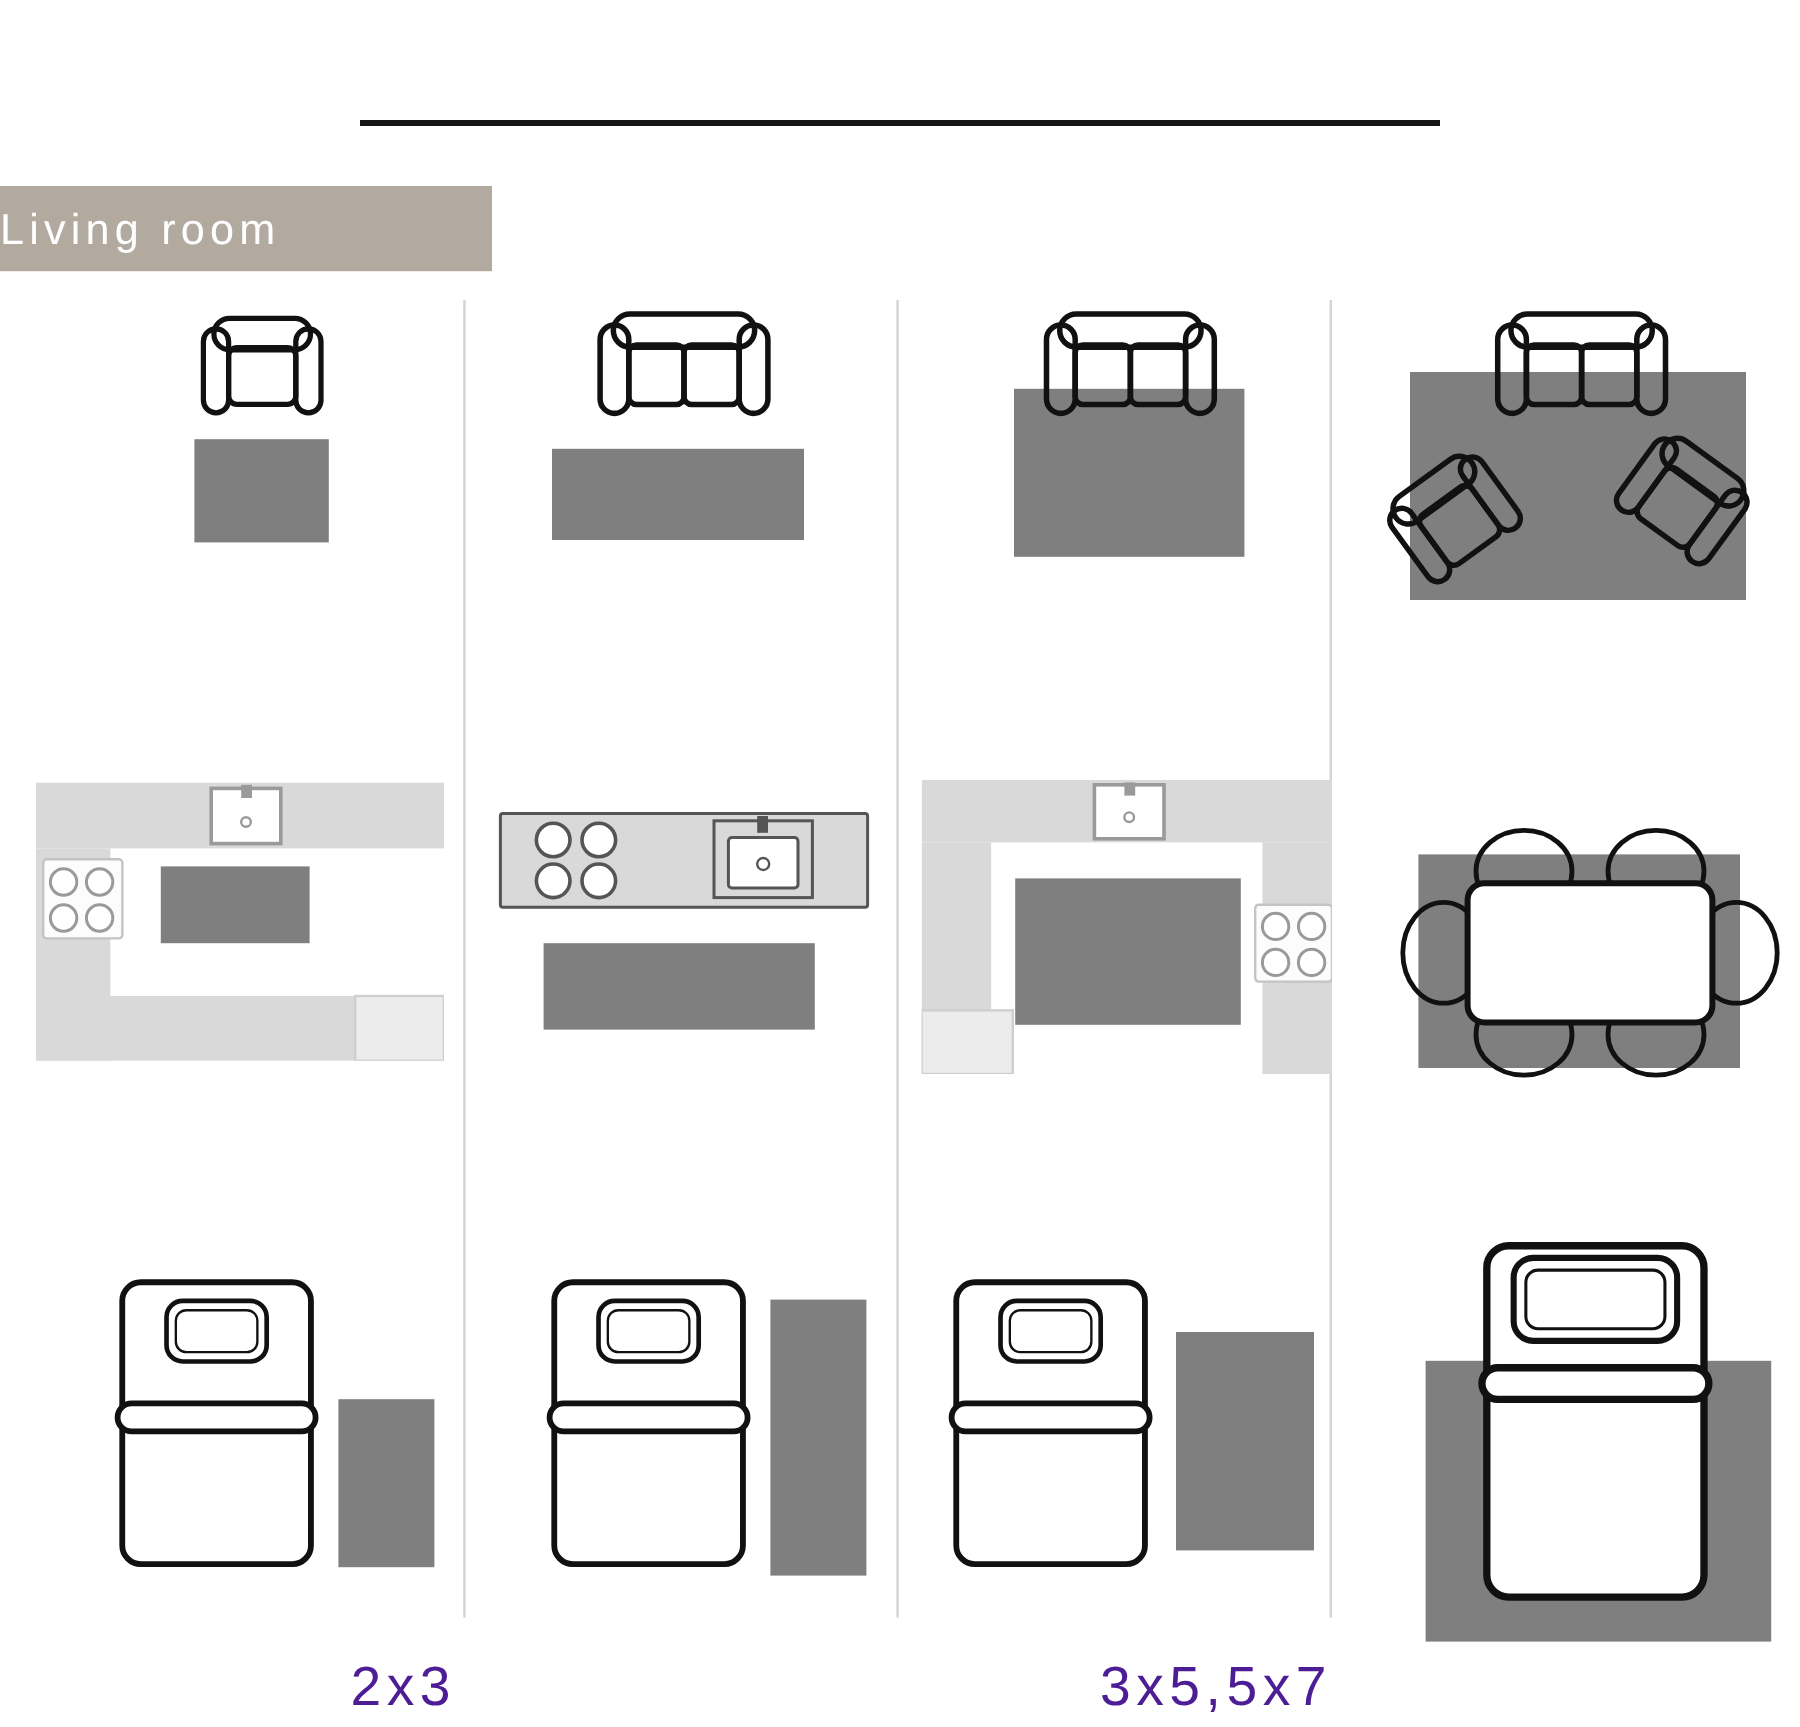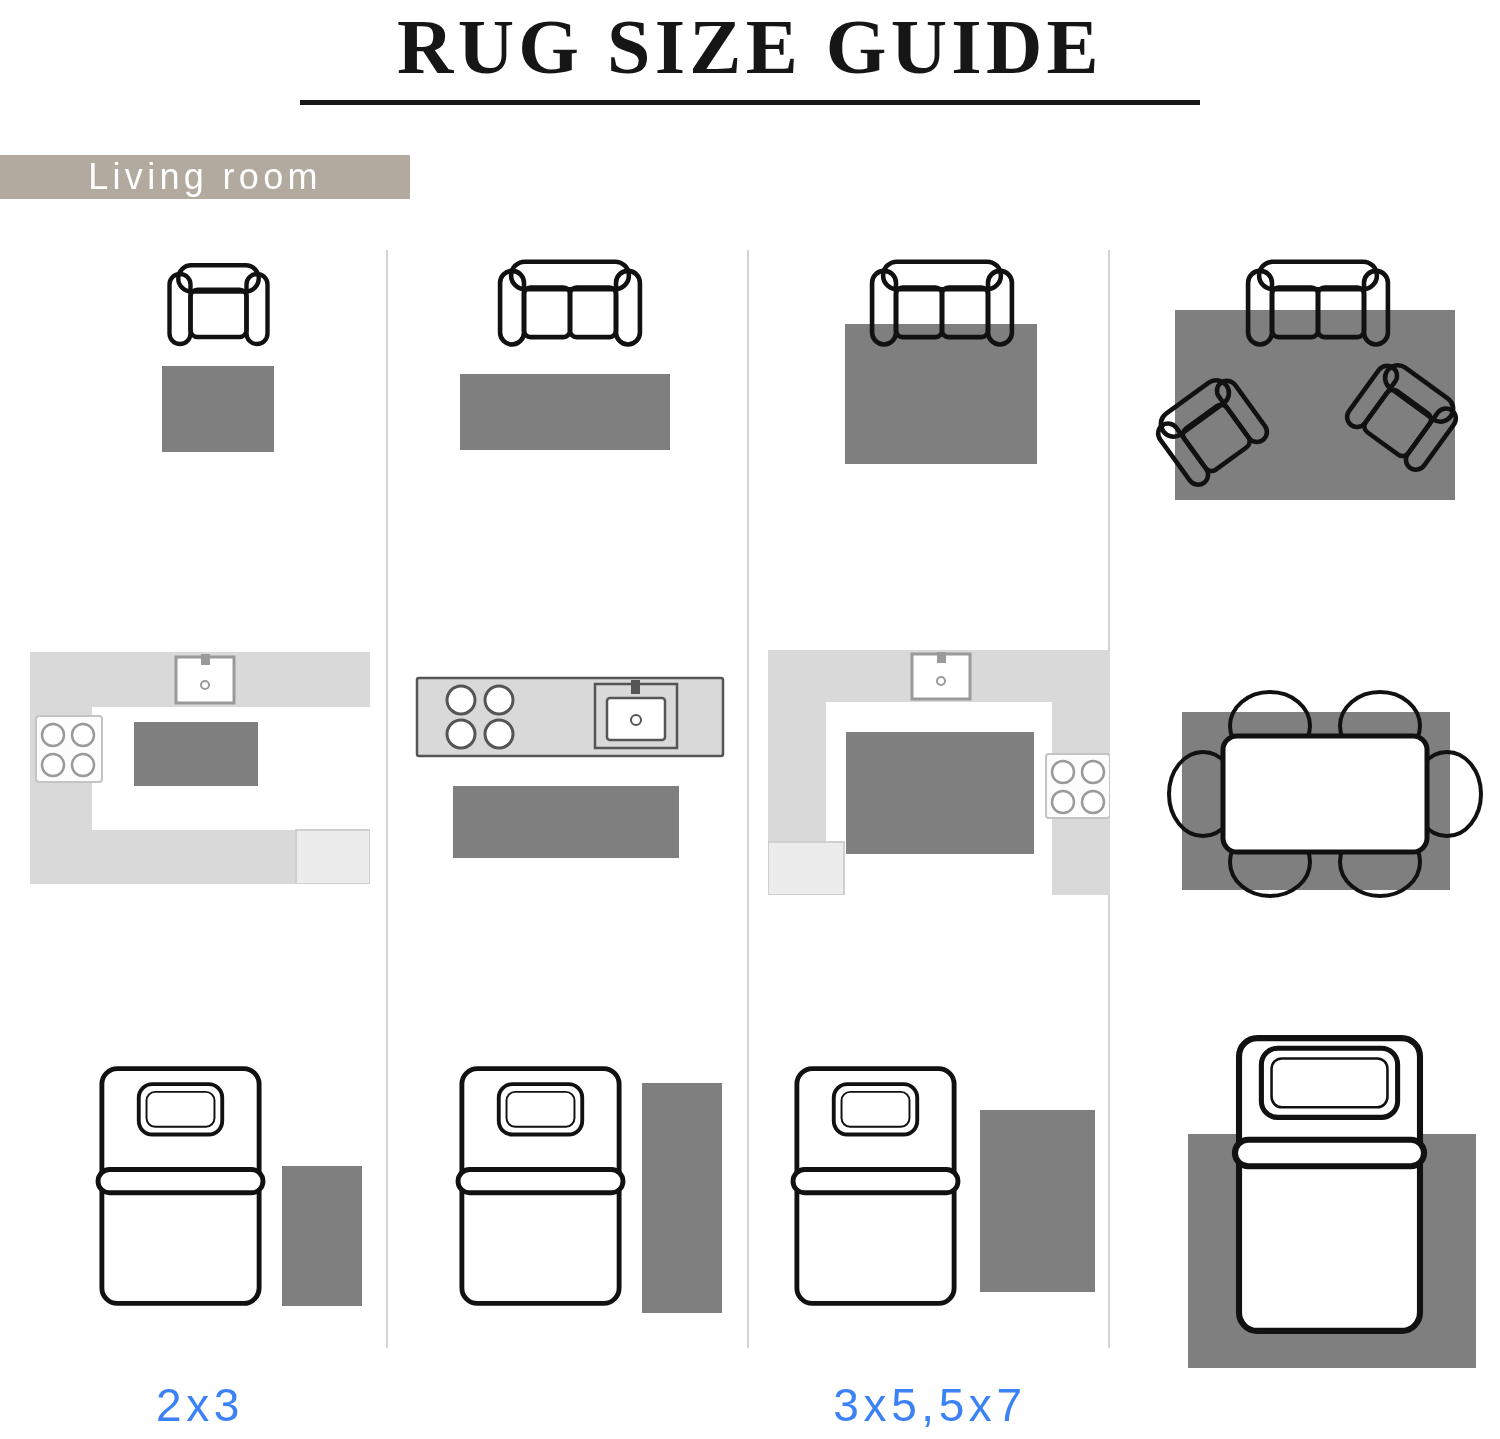--- a/index.html
+++ b/index.html
@@ -5,26 +5,26 @@
   *{box-sizing:border-box}
   html,body{margin:0;padding:0;background:#fff}
   .canvas{position:relative;width:1500px;height:1439px;background:#fff;overflow:hidden;
           font-family:"Liberation Sans",sans-serif;color:#141414}
   .title{position:absolute;top:2px;left:0;right:0;margin:0;text-align:center;
          font-family:"Liberation Serif",serif;font-weight:700;font-size:78px;
          letter-spacing:.055em;color:var(--ink,#141414)}
   .title-rule{position:absolute;top:100px;left:50%;transform:translateX(-50%);
               width:900px;height:5px;background:var(--ink,#141414)}
   .divider{position:absolute;top:250px;height:1098px;width:2px;background:var(--divider,#d6d3cf)}
-  .section-bar{position:absolute;height:44px;background:var(--section_bg,#b2aa9f);color:#ffffff;
-               display:flex;align-items:center;justify-content:center;
+  .section-bar{position:absolute;height:71px;background:var(--section_bg,#b2aa9f);color:#ffffff;
+               display:flex;align-items:center;justify-content:flex-start;
                font-size:36px;letter-spacing:.12em;font-weight:500}
   .cell{position:absolute}
-  .size-label{position:absolute;top:1378px;text-align:center;font-size:46px;
-              letter-spacing:.1em;color:#3b82f6}
+  .size-label{position:absolute;top:1378px;text-align:right;font-size:46px;
+              letter-spacing:.1em;color:#4c1d95}
   svg .stroke{fill:none;stroke:#111;stroke-width:5;stroke-linejoin:round}
 </style>
 </head>
 <body>
 
 <div class="canvas">
 
   <svg width="0" height="0" style="position:absolute" aria-hidden="true">
     <defs>
       <symbol id="sofa2" viewBox="0 0 160 100" overflow="visible">
@@ -63,21 +63,20 @@
         <ellipse cx="215" cy="42" rx="40" ry="34" fill="none" stroke="#111" stroke-width="4"></ellipse>
         <ellipse cx="105" cy="178" rx="40" ry="34" fill="none" stroke="#111" stroke-width="4"></ellipse>
         <ellipse cx="215" cy="178" rx="40" ry="34" fill="none" stroke="#111" stroke-width="4"></ellipse>
         <ellipse cx="38" cy="110" rx="34" ry="42" fill="none" stroke="#111" stroke-width="4"></ellipse>
         <ellipse cx="282" cy="110" rx="34" ry="42" fill="none" stroke="#111" stroke-width="4"></ellipse>
         <rect x="58" y="52" width="204" height="116" rx="14" fill="#ffffff" stroke="#111" stroke-width="5"></rect>
       </symbol>
     </defs>
   </svg>
 
-  <h1 class="title">RUG SIZE GUIDE</h1>
   <div class="title-rule"></div>
 
   <div class="divider" style="left:386px"></div>
   <div class="divider" style="left:747px"></div>
   <div class="divider" style="left:1108px"></div>
 
   <div class="section-bar" style="left:0;top:155px;width:410px">
     <span>Living room</span>
   </div>
 

